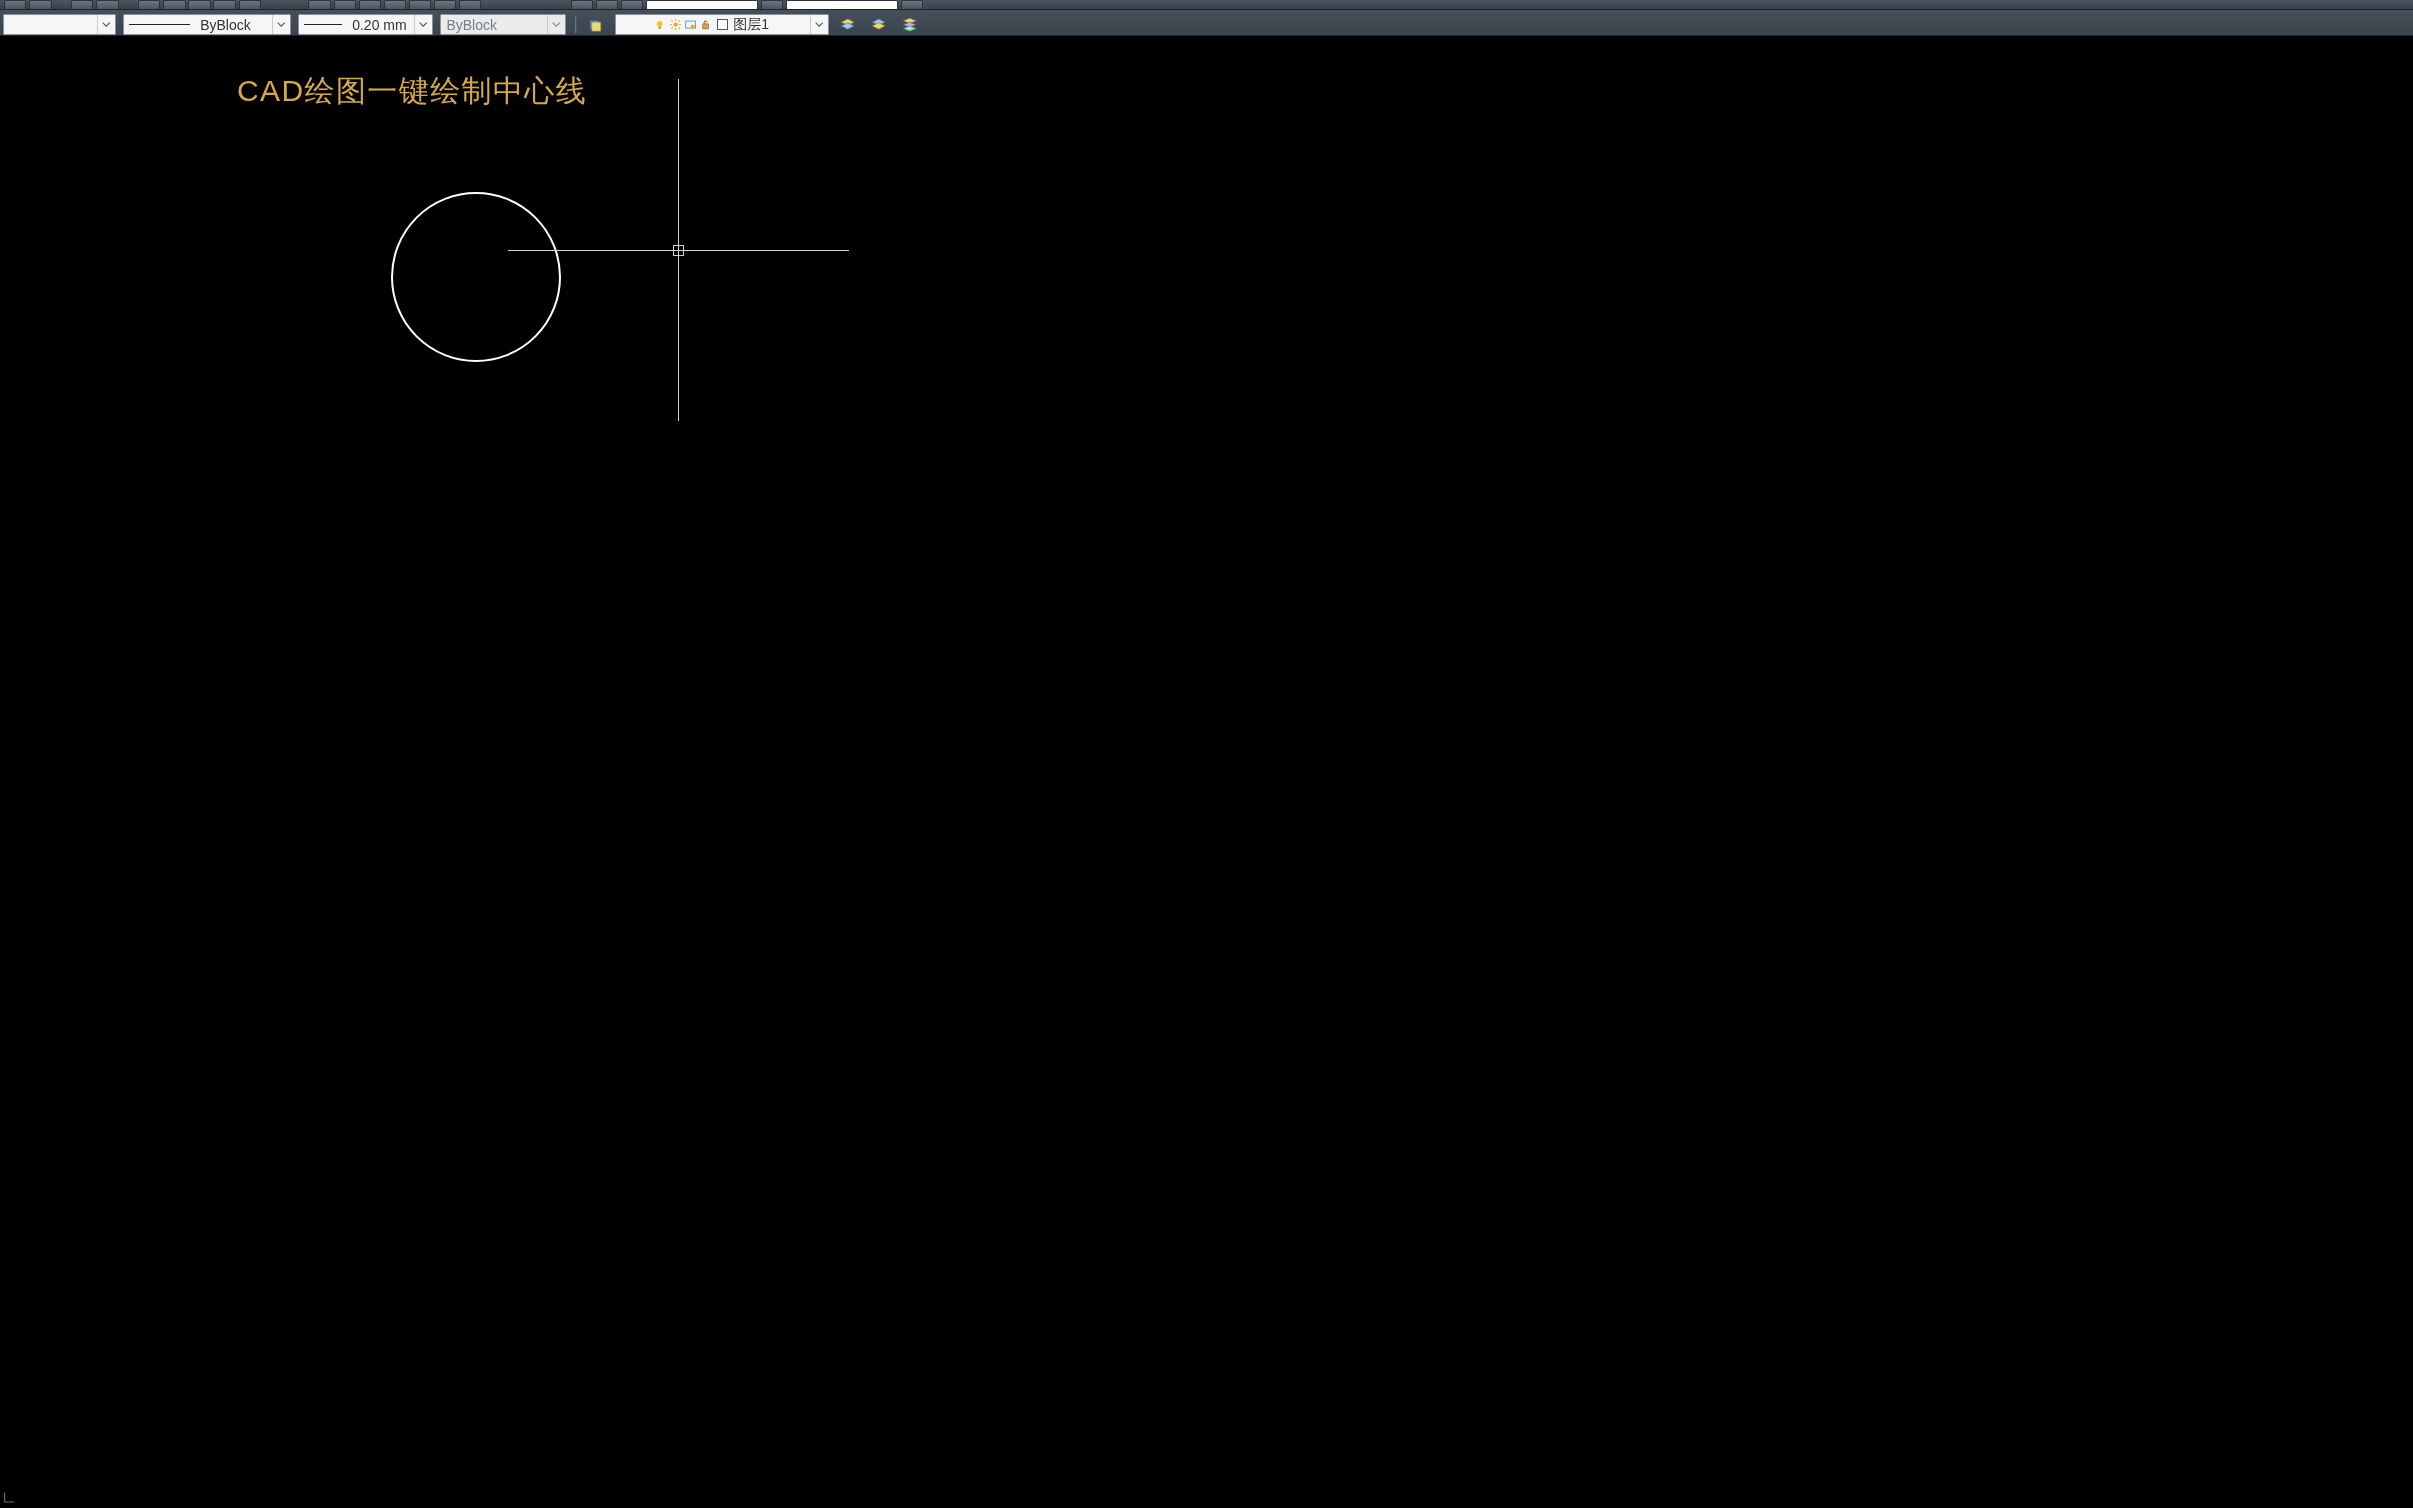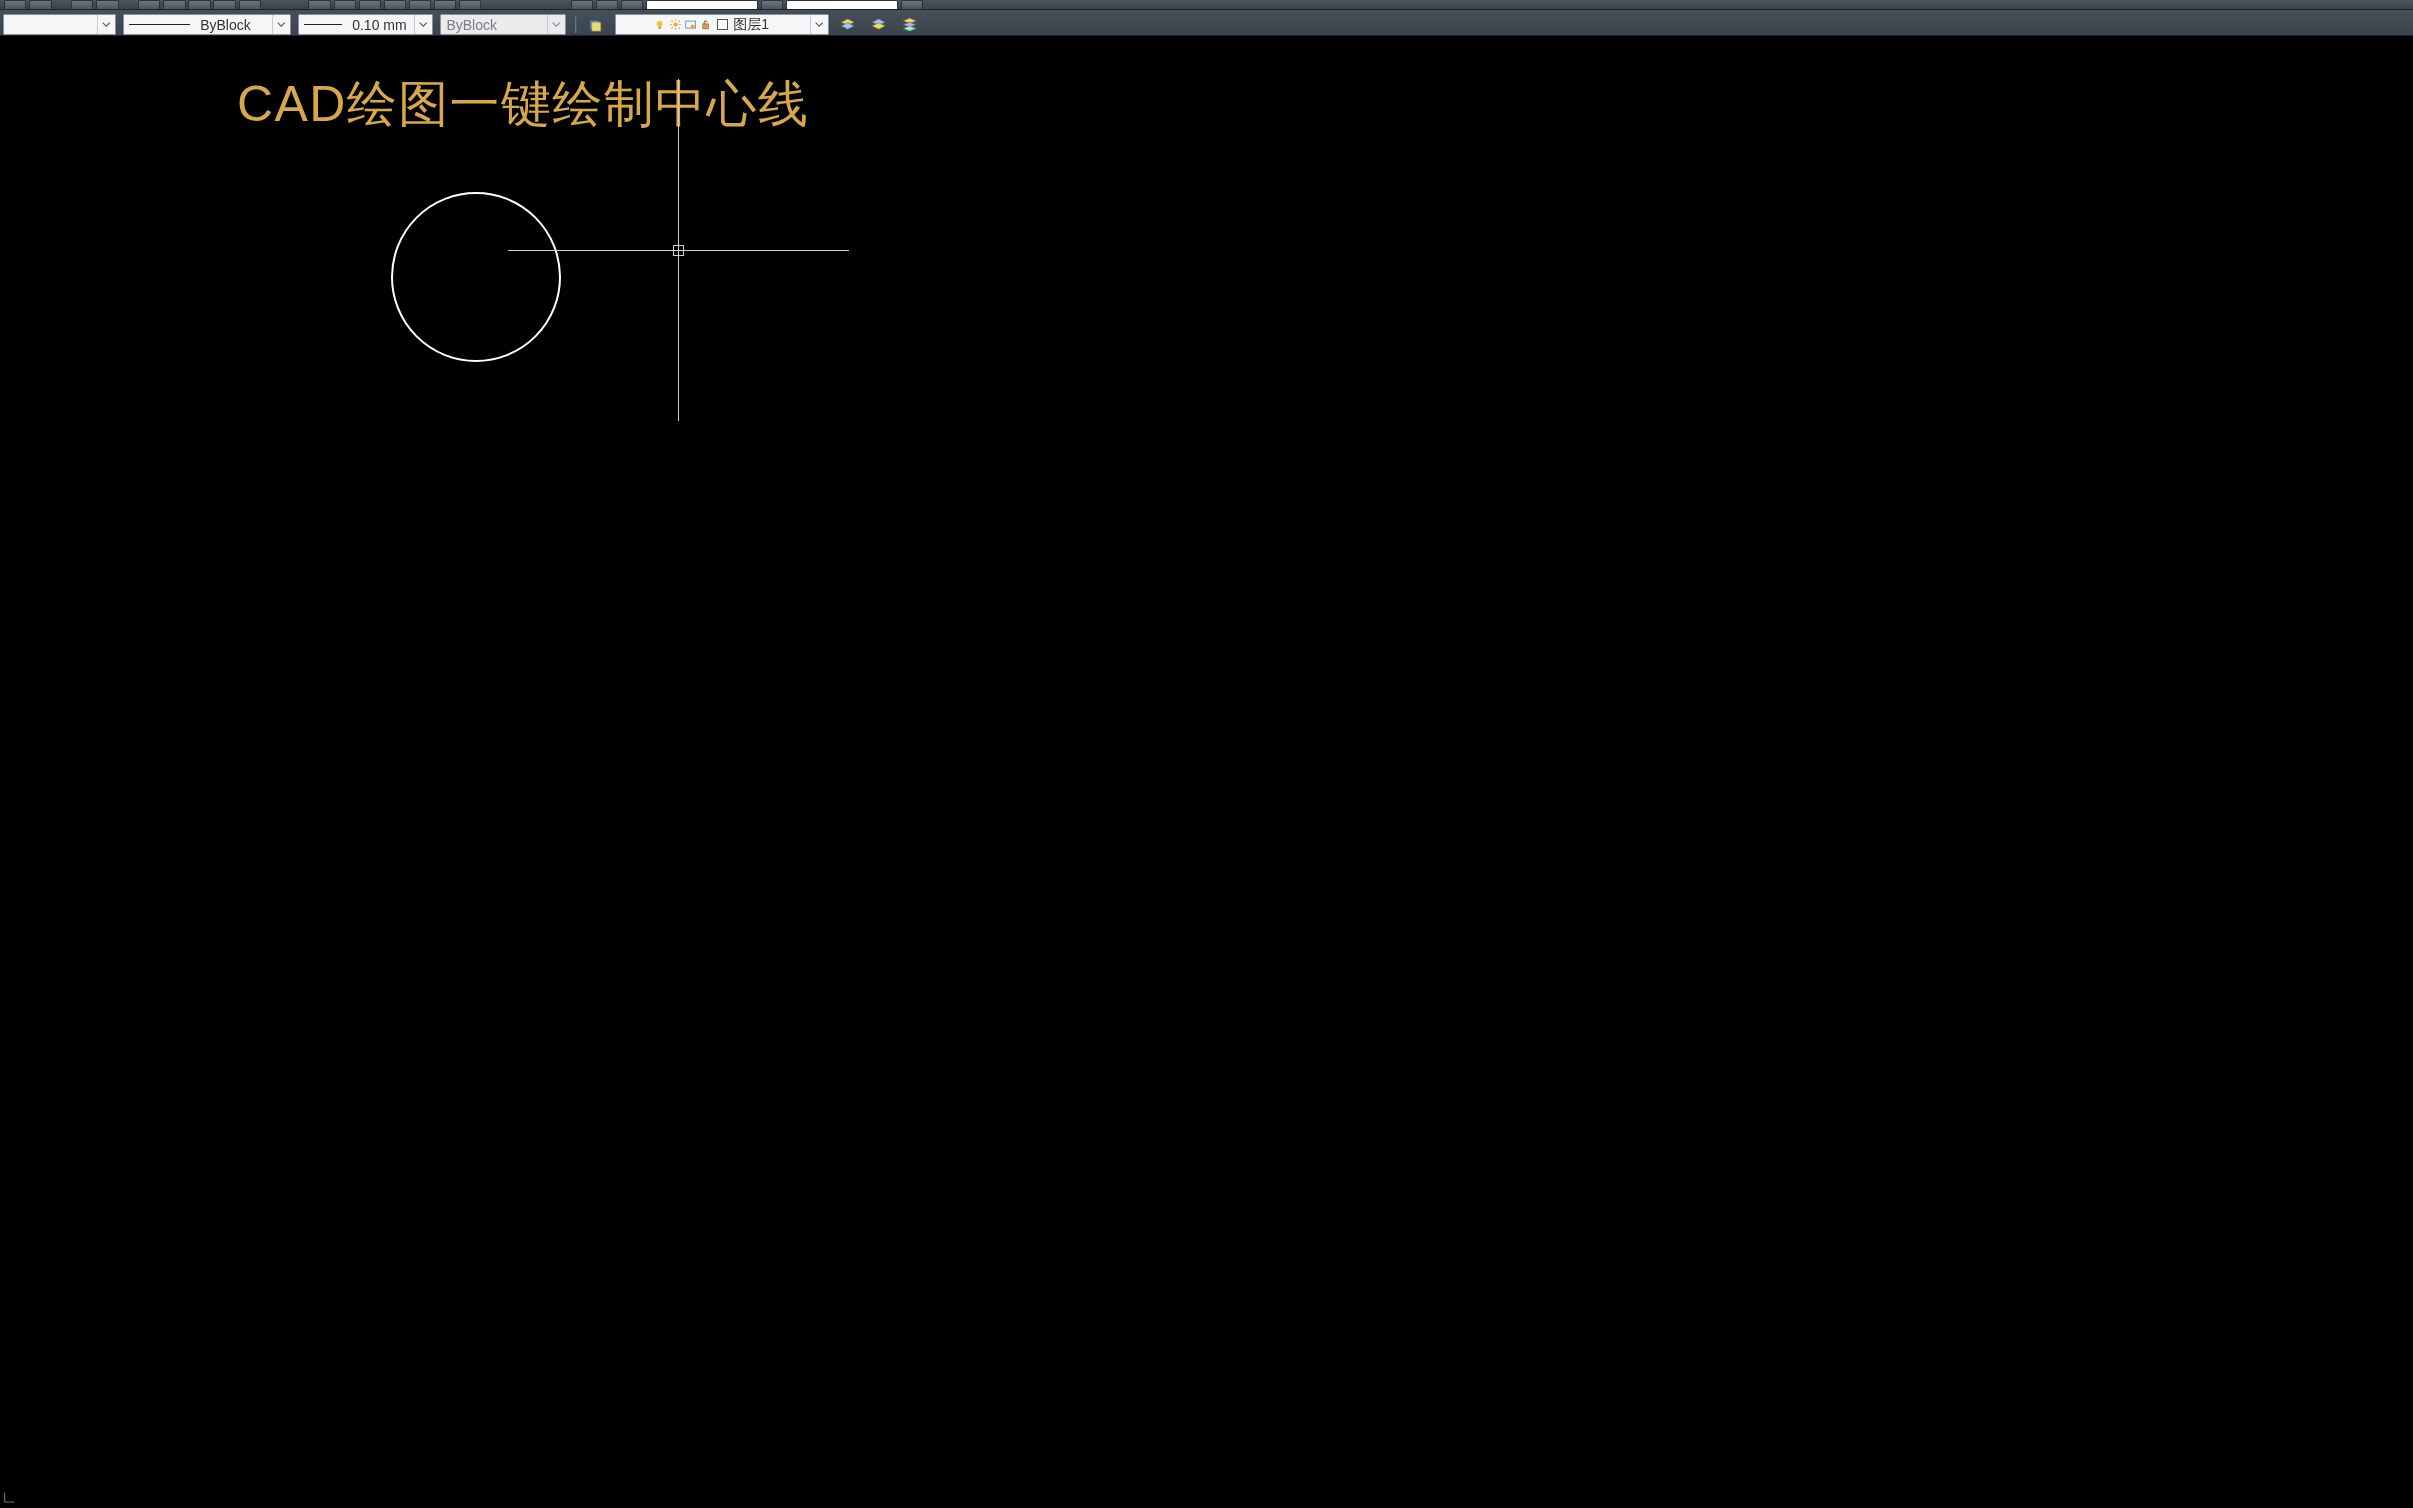--- a/index.html
+++ b/index.html
@@ -148,21 +148,21 @@
   .canvas {
     flex: 1;
     background: #000;
     position: relative;
     overflow: hidden;
   }
   .title-text {
     position:absolute;
     top: 35px;
     left: 237px;
-    font-size: 50px;
+    font-size: 30px;
     font-weight: 500;
     letter-spacing: 1.4px;
     color: #d6a84a;
     white-space:nowrap;
     user-select:none;
   }
   .circle {
     position:absolute;
     left: 391px;
     top: 156px;
@@ -250,21 +250,21 @@
       <div class="dd-arrow">
         <svg viewBox="0 0 12 8">
             <path d="M1 1l5 5 5-5" fill="none" stroke="#555" stroke-width="1.5"></path>
           </svg>
       </div>
     </div>
 
     <div class="dropdown dd-weight">
       <div class="dd-content">
         <span class="weight-sample"></span>
-        <span>0.10 mm</span>
+        <span>0.20 mm</span>
       </div>
       <div class="dd-arrow">
         <svg viewBox="0 0 12 8">
             <path d="M1 1l5 5 5-5" fill="none" stroke="#555" stroke-width="1.5"></path>
           </svg>
       </div>
     </div>
 
     <div class="dropdown dd-plot">
       <div class="dd-content">ByBlock</div>

